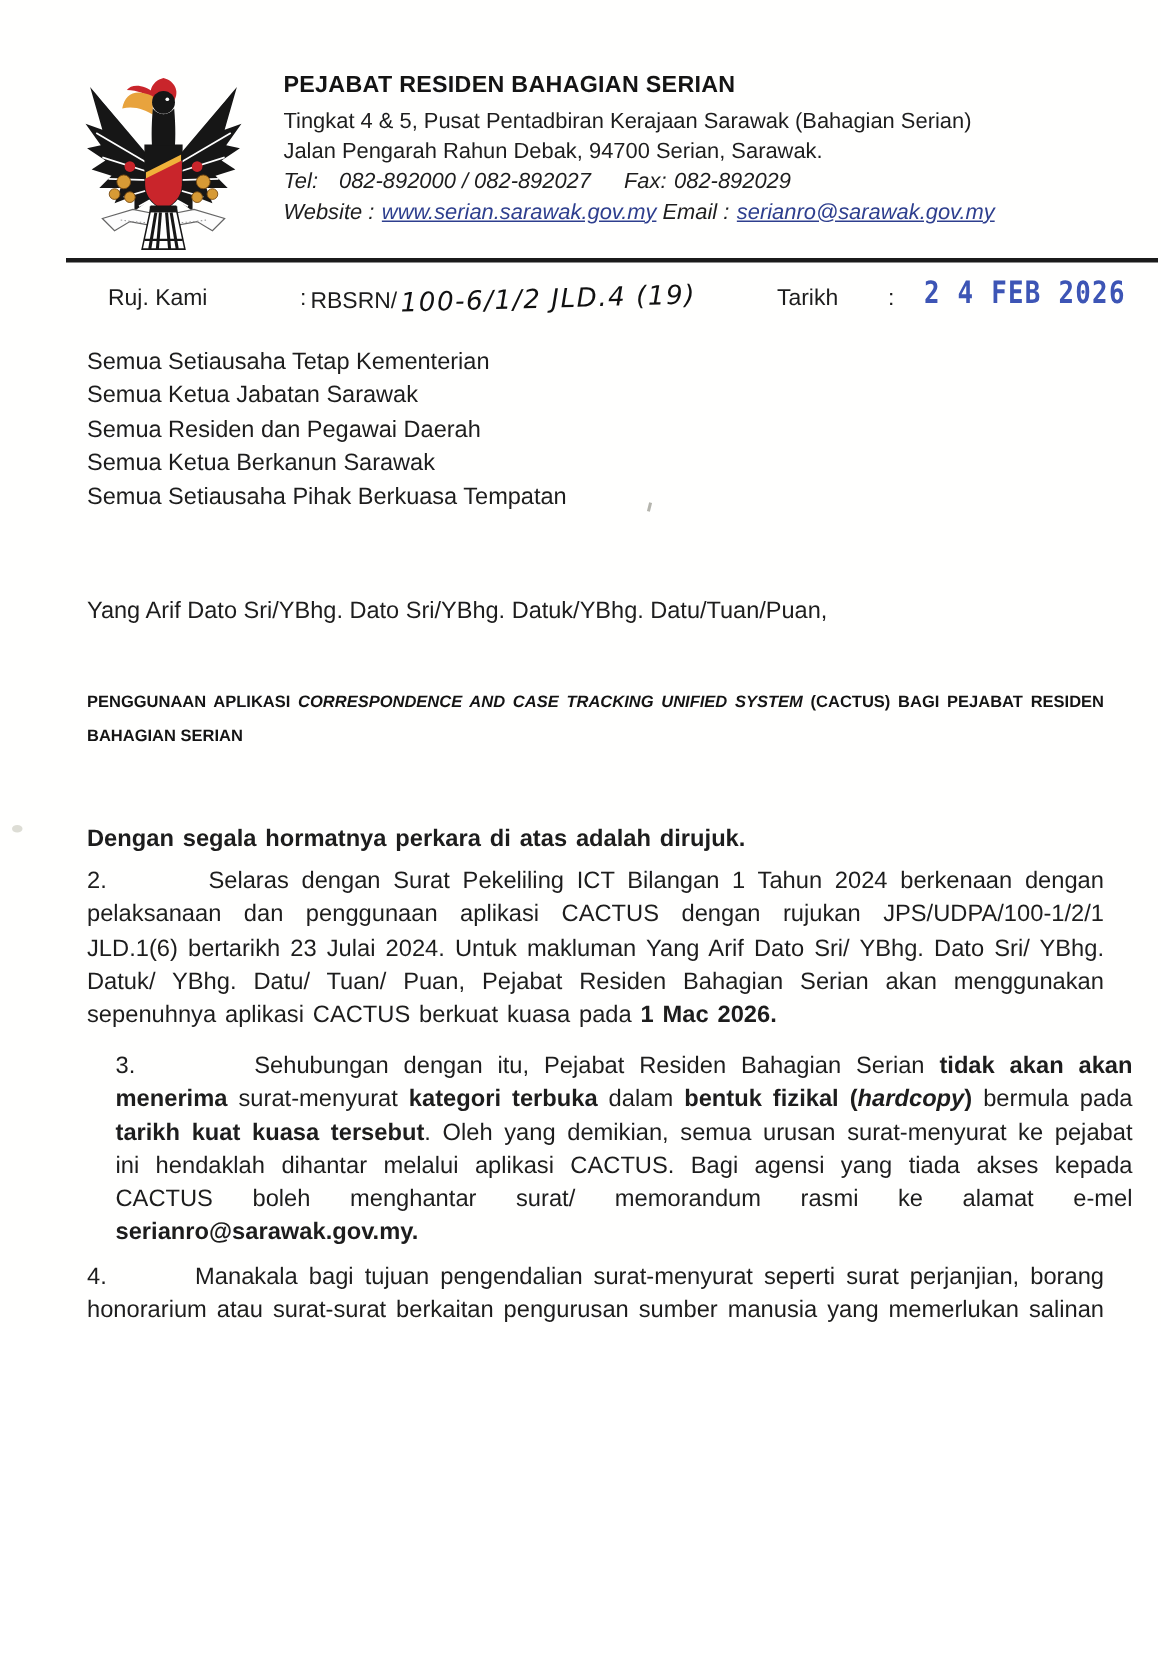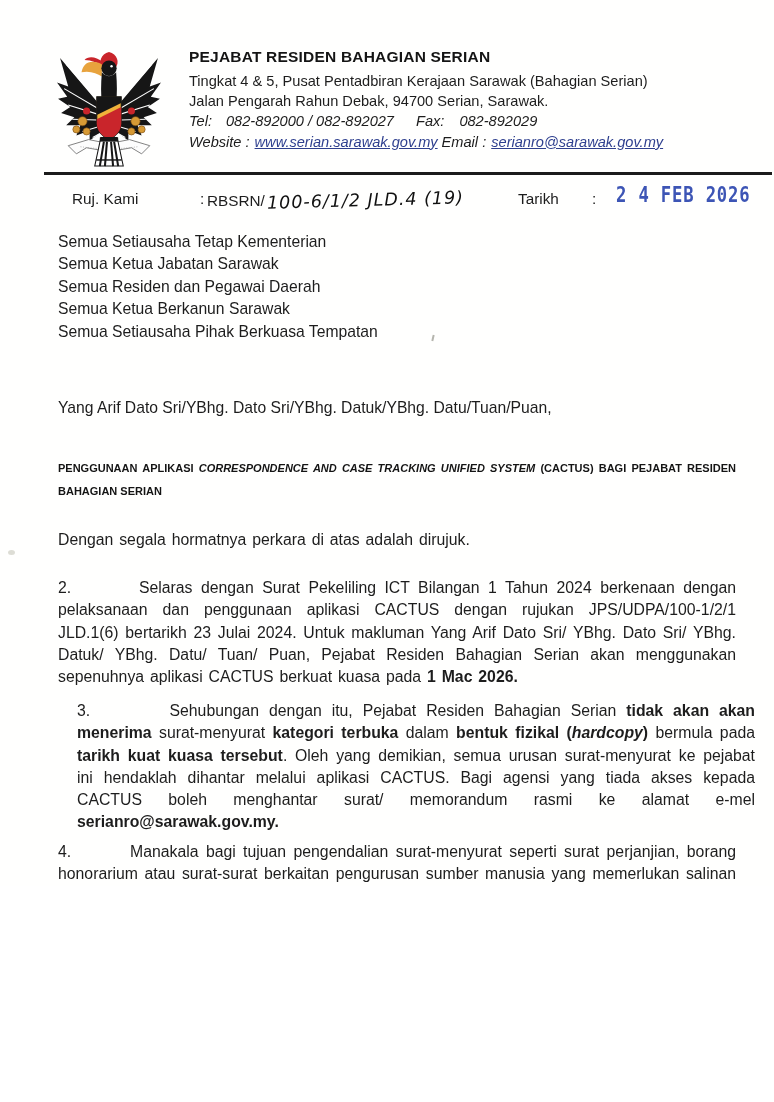--- a/index.html
+++ b/index.html
@@ -10,21 +10,21 @@
     font-family:"Liberation Sans", sans-serif; color:#1d1d1d;
   }
   
   .crest { position:absolute; left:56px; top:46px; width:106px; height:126px; }
   .lh-text { position:absolute; left:189px; top:48px; width:560px; }
   .office { font-size:15.5px; font-weight:bold; color:#141414; letter-spacing:.2px; margin-bottom:5px; }
   .addr   { font-size:14.6px; line-height:20.2px; color:#1d1d1d; }
   .it     { font-style:italic; }
   .tel-num { margin-left:14px; }
   .fax-lab { margin-left:22px; }
-  .fax-num { margin-left:15px; }
+  .fax-num { margin-left:5px; }
   .link { color:#2e3f8e; text-decoration:underline; margin:0 4px 0 5px; font-style:italic; }
   .rule-top { position:absolute; left:44px; top:172px; width:728px; height:3px; background:#1b1b1b; }
   
   .refrow { position:absolute; left:0; top:0; width:774px; font-size:15.3px; }
   .ruj-label    { position:absolute; left:72px;  top:190px; }
   .ruj-colon    { position:absolute; left:200px; top:190px; }
   .ruj-value    { position:absolute; left:207px; top:190px; white-space:nowrap; }
   .handwritten  {
     display:inline-block; font-family:"DejaVu Sans", sans-serif; font-style:italic;
     font-size:17.5px; letter-spacing:1px; transform:rotate(-1.6deg); color:#111;
@@ -42,21 +42,21 @@
   .salutation { position:absolute; left:58px; top:399px; font-size:15.7px; }
   .subject {
     position:absolute; left:58px; top:457px; width:678px;
     font-size:11px; font-weight:bold; line-height:23.2px; text-align:justify; color:#141414;
   }
   .para {
     position:absolute; left:58px; width:678px;
     font-size:15.8px; line-height:22.3px; text-align:justify; word-spacing:1.5px;
   }
   .para-left { text-align:left; }
-  #para1 { top:529px; }
+  #para1 { top:549px;font-weight:bold; }
   #para2 { top:577px; }
   #para3 { top:700px;margin-left:19px; }
   #para4 { top:841px; }
   
   .artifact-1 { position:absolute; left:8px; top:550px; width:7px; height:5px; border-radius:50%; background:#ddddd5; }
   .artifact-2 { position:absolute; left:432px; top:335px; width:2px; height:6px; background:#b5b5ae; transform:rotate(14deg); }
   
   .rule-bottom { position:absolute; left:64px; top:993px; width:710px; height:3px; background:#1b1b1b; }
   .certbox {
     position:absolute; top:997px; height:50px; background:#4d7c0f; border:1px solid #9a9a94;

